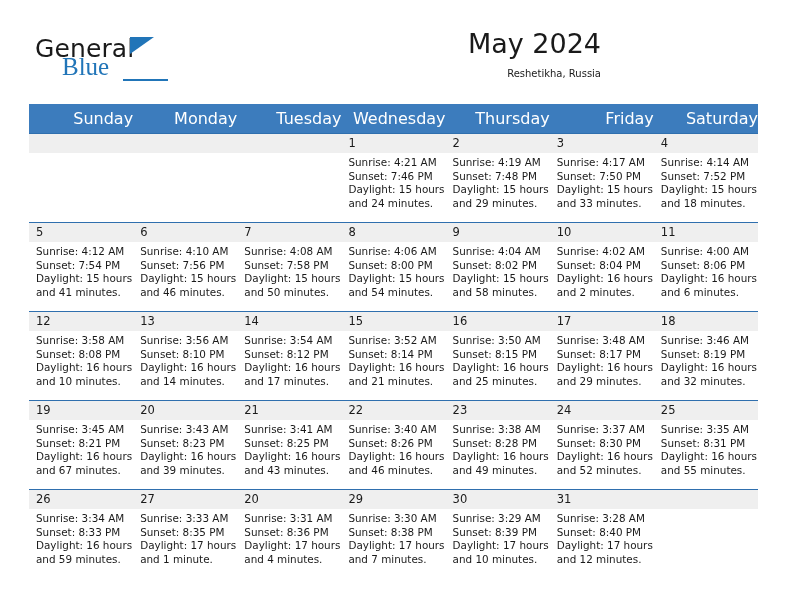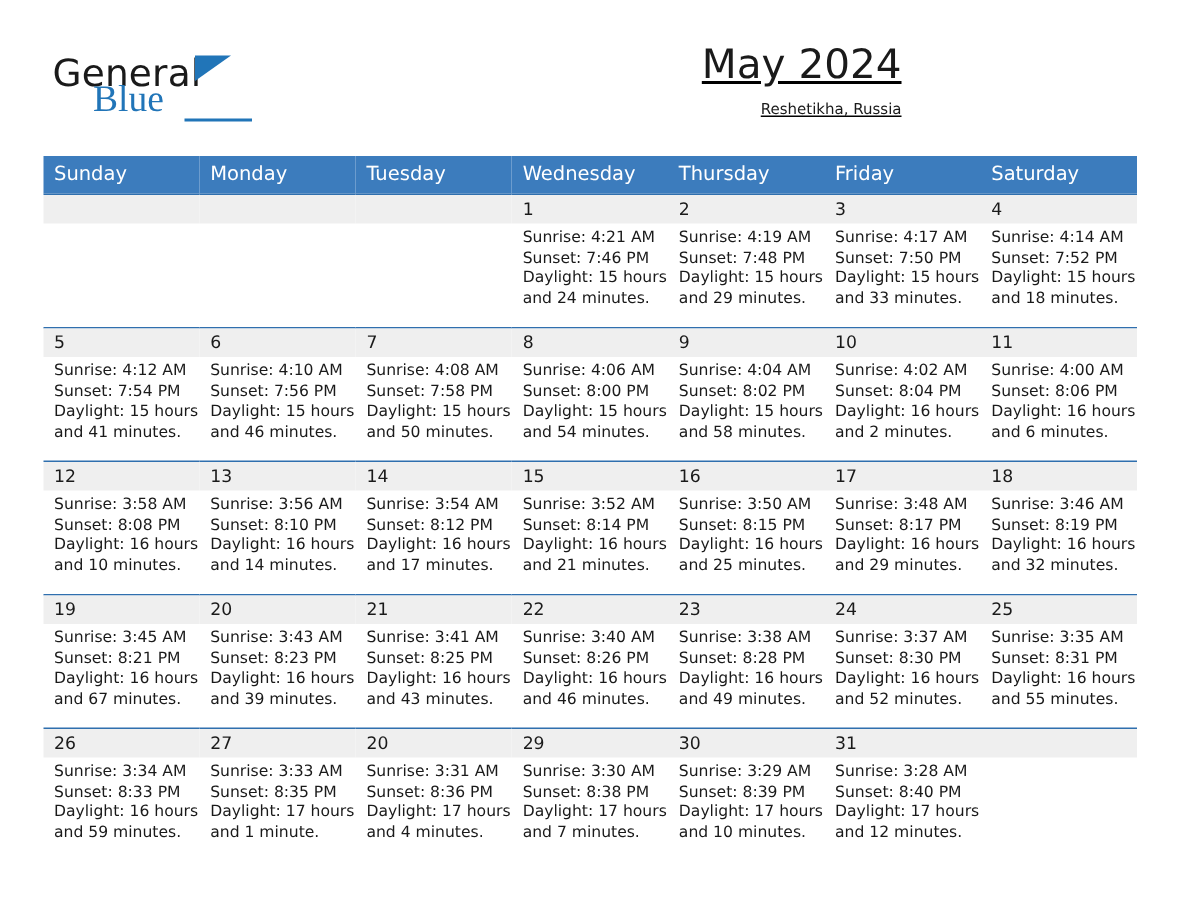--- a/index.html
+++ b/index.html
@@ -72,21 +72,20 @@
     width: 45px;
     height: 2px;
     background: #2175b8;
   }
 
   .title-block {
     position: absolute;
     right: 0;
     top: 0;
     text-align: right;
-    text-decoration: underline;
   }
   .cal-title {
     font-size: 27px;
     color: #1a1a1a;
     font-family: "DejaVu Sans", sans-serif;
     line-height: 32px;
     white-space: nowrap;
   }
   .cal-subtitle {
     font-size: 10px;
@@ -106,23 +105,23 @@
   }
   table.cal {
     border-collapse: collapse;
     table-layout: fixed;
     width: 729px;
   }
   table.cal th {
     background: #3c7cbd;
     color: #ffffff;
     font-weight: normal;
-    font-size: 13px;
+    font-size: 16px;
     font-family: "DejaVu Sans", sans-serif;
-    text-align: left;
+    text-align: right;
     padding: 5px 0 5px 7px;
     height: 13px;
     border: none;
   }
   table.cal td {
     vertical-align: top;
     padding: 0;
     border: none;
     height: 88px;
     width: 104.14px;

